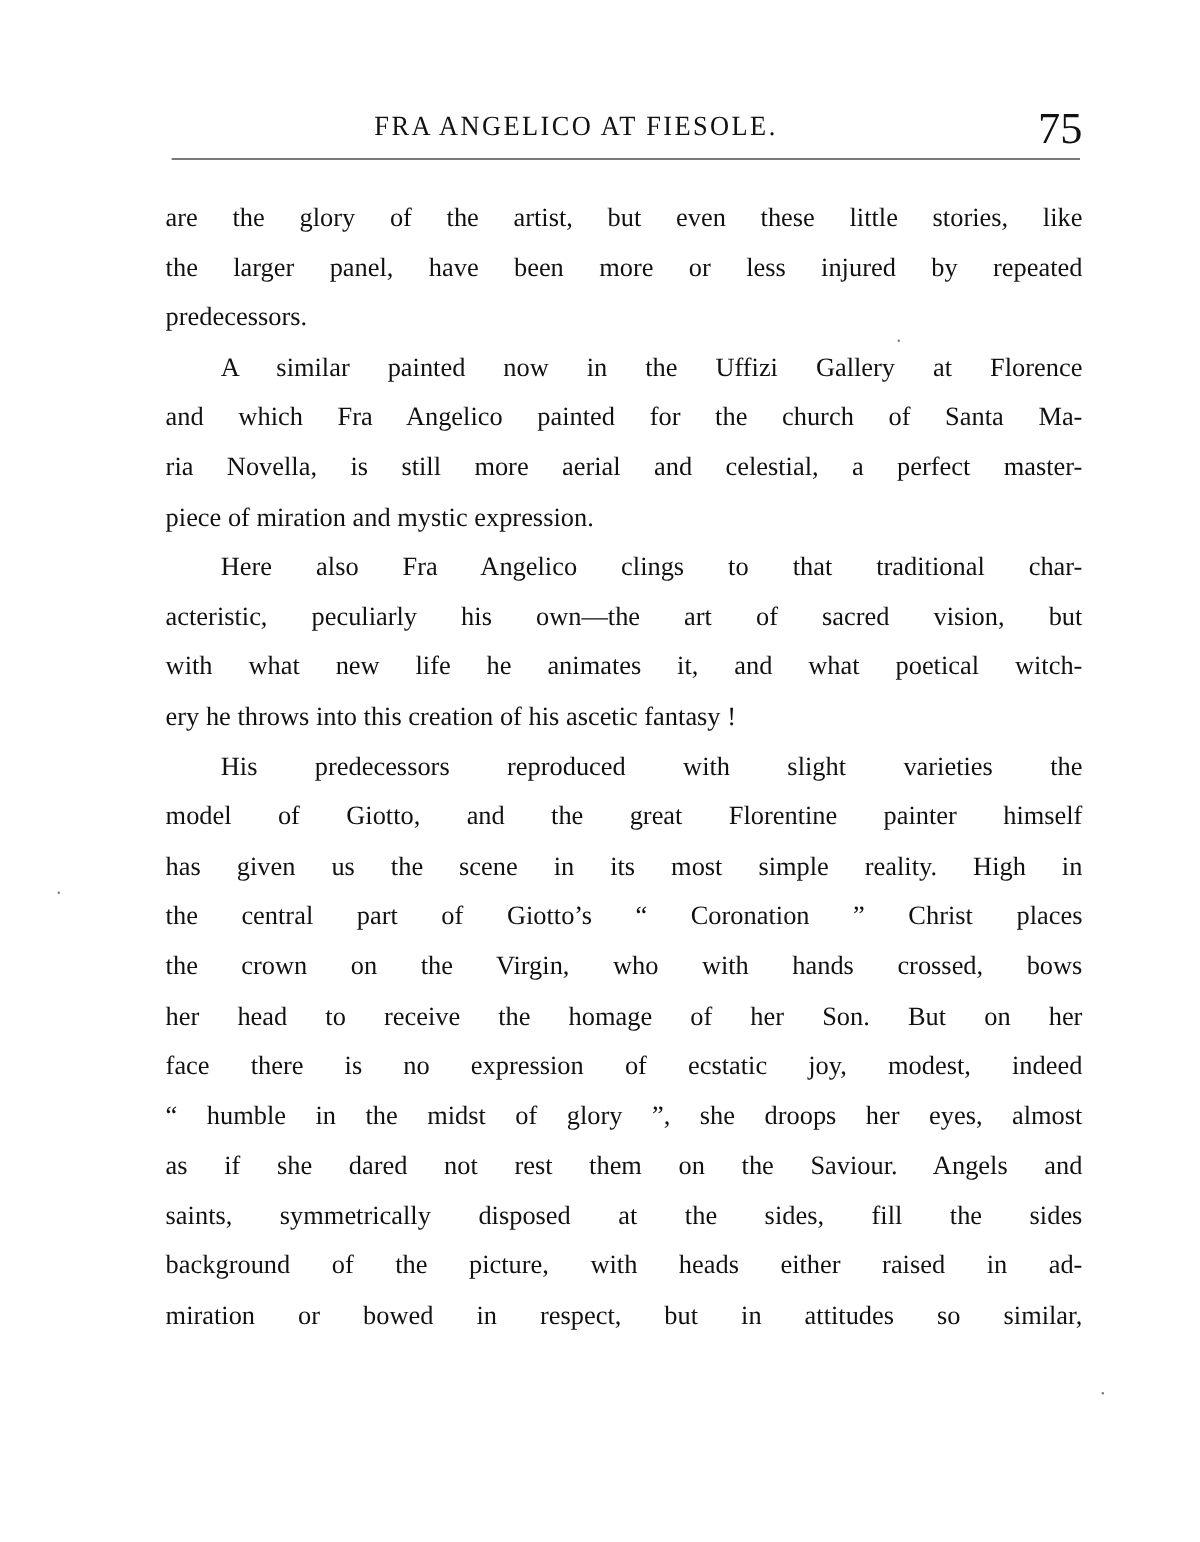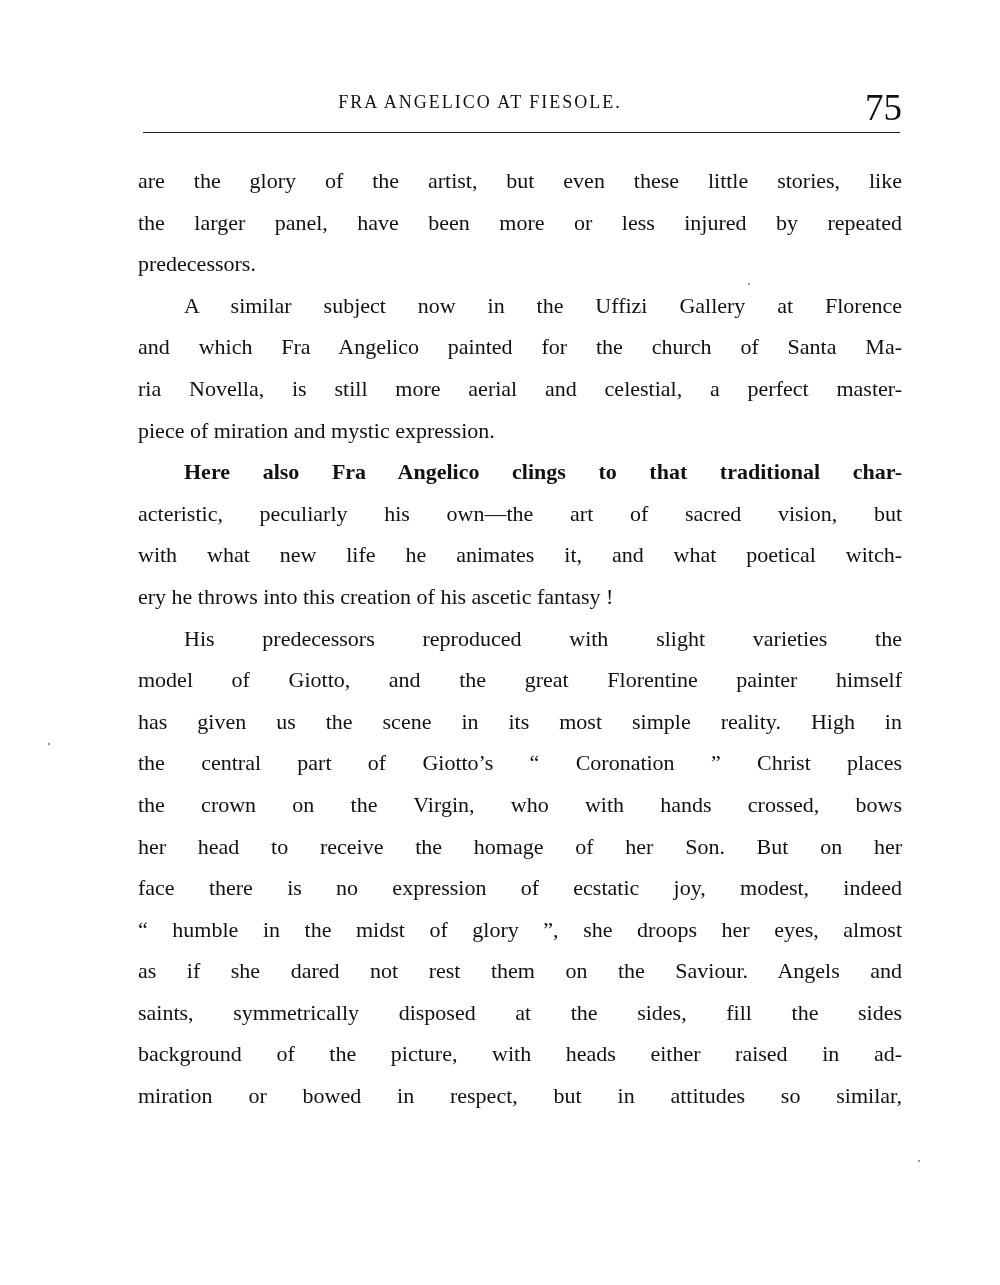--- a/index.html
+++ b/index.html
@@ -27,21 +27,21 @@
       width: 762px;
       top: 88px;
       height: 40px;
     }
     .running-title {
       position: absolute;
       left: 0;
       width: 680px;
       text-align: center;
       top: 4px;
-      font-size: 18px;
+      font-size: 22px;
       letter-spacing: 2px;
       transform: scaleY(1.05);
     }
     .page-number {
       position: absolute;
       right: 0;
       top: -2px;
       font-size: 37px;
     }
     .head-rule {
@@ -91,26 +91,26 @@
     <div class="page-number">75</div>
   </div>
   <div class="head-rule"></div>
 
   <div class="body-text">
 
     <span class="line" style="display: block;">are the glory of the artist, but even these little stories, like</span>
     <span class="line" style="display: block;">the larger panel, have been more or less injured by repeated</span>
     <span class="line last" style="display: block;">predecessors.</span>
 
-    <span class="line indent" style="display: block;">A similar subject now in the Uffizi Gallery at Florence</span>
+    <span class="line indent" style="display: block;">A similar painted now in the Uffizi Gallery at Florence</span>
     <span class="line" style="display: block;">and which Fra Angelico painted for the church of Santa Ma-</span>
     <span class="line" style="display: block;">ria Novella, is still more aerial and celestial, a perfect master-</span>
     <span class="line last" style="display: block;">piece of miration and mystic expression.</span>
 
-    <span class="line indent" style="display: block; font-weight: bold;">Here also Fra Angelico clings to that traditional char-</span>
+    <span class="line indent" style="display: block;">Here also Fra Angelico clings to that traditional char-</span>
     <span class="line" style="display: block;">acteristic, peculiarly his own—the art of sacred vision, but</span>
     <span class="line" style="display: block;">with what new life he animates it, and what poetical witch-</span>
     <span class="line last" style="display: block;">ery he throws into this creation of his ascetic fantasy !</span>
 
     <span class="line indent" style="display: block;">His predecessors reproduced with slight varieties the</span>
     <span class="line" style="display: block;">model of Giotto, and the great Florentine painter himself</span>
     <span class="line" style="display: block;">has given us the scene in its most simple reality.  High in</span>
     <span class="line" style="display: block;">the central part of Giotto’s “ Coronation ” Christ places</span>
     <span class="line" style="display: block;">the crown on the Virgin, who with hands crossed, bows</span>
     <span class="line" style="display: block;">her head to receive the homage of her Son.  But on her</span>

